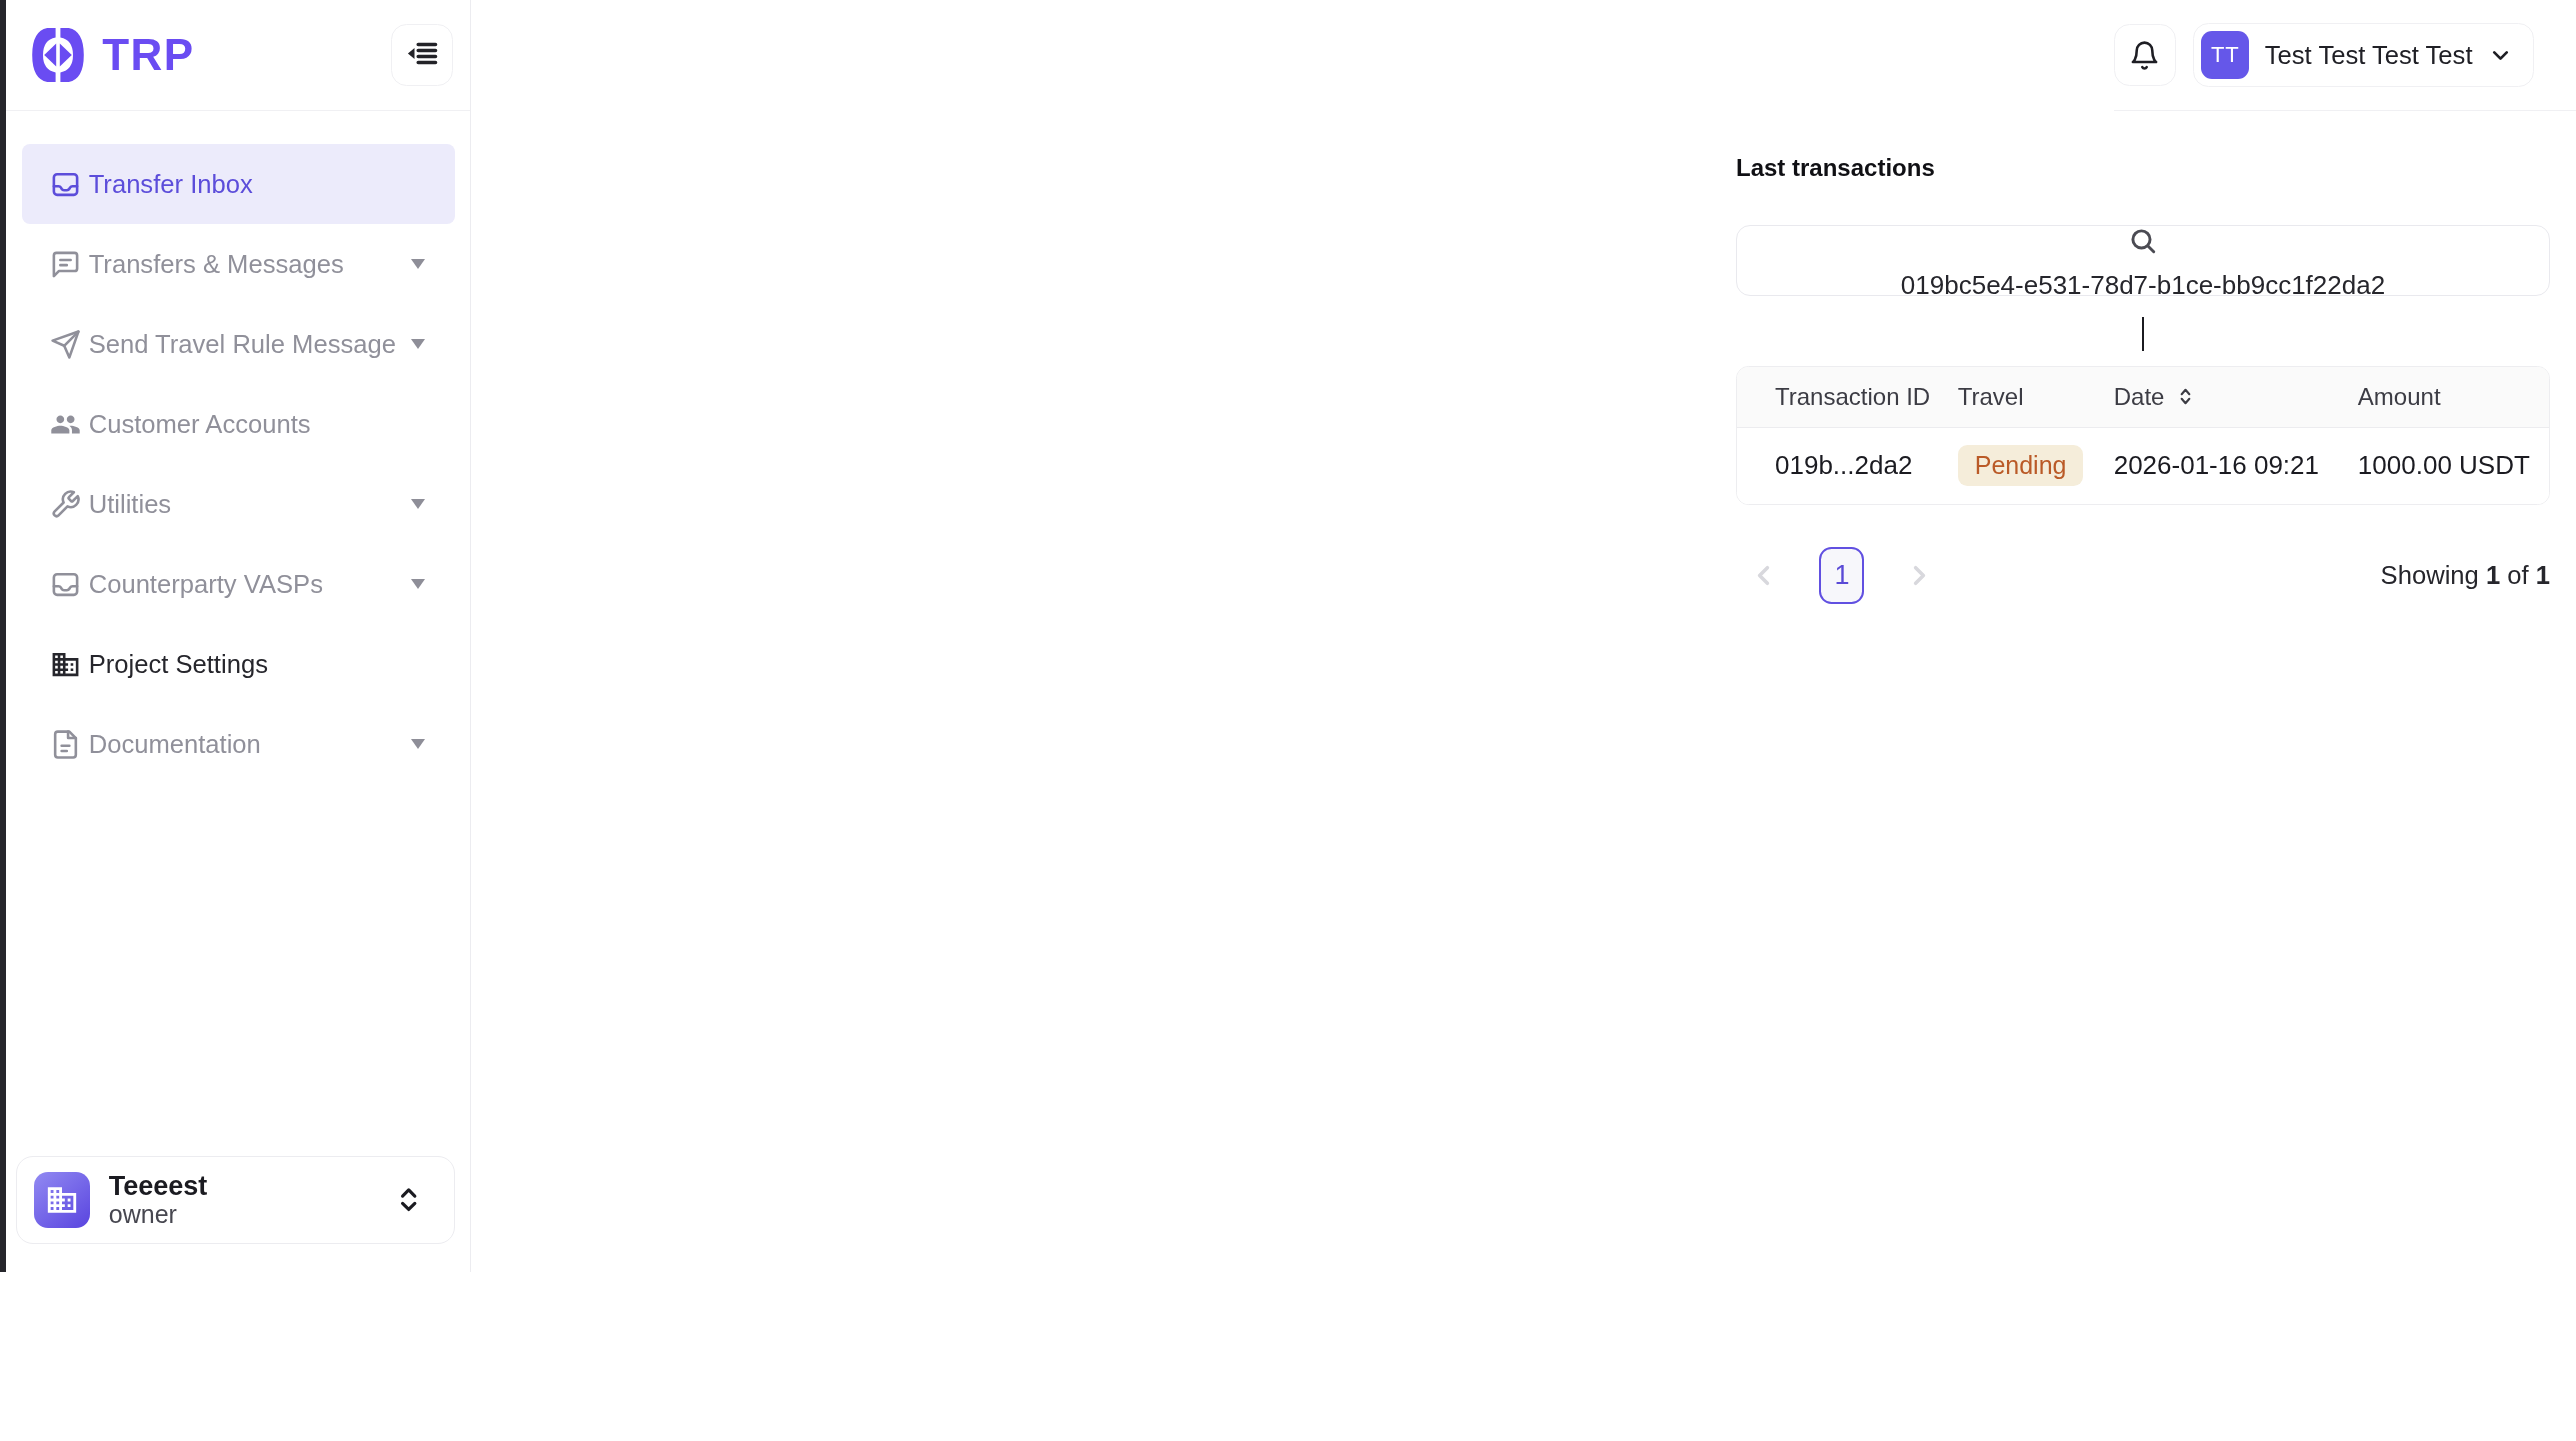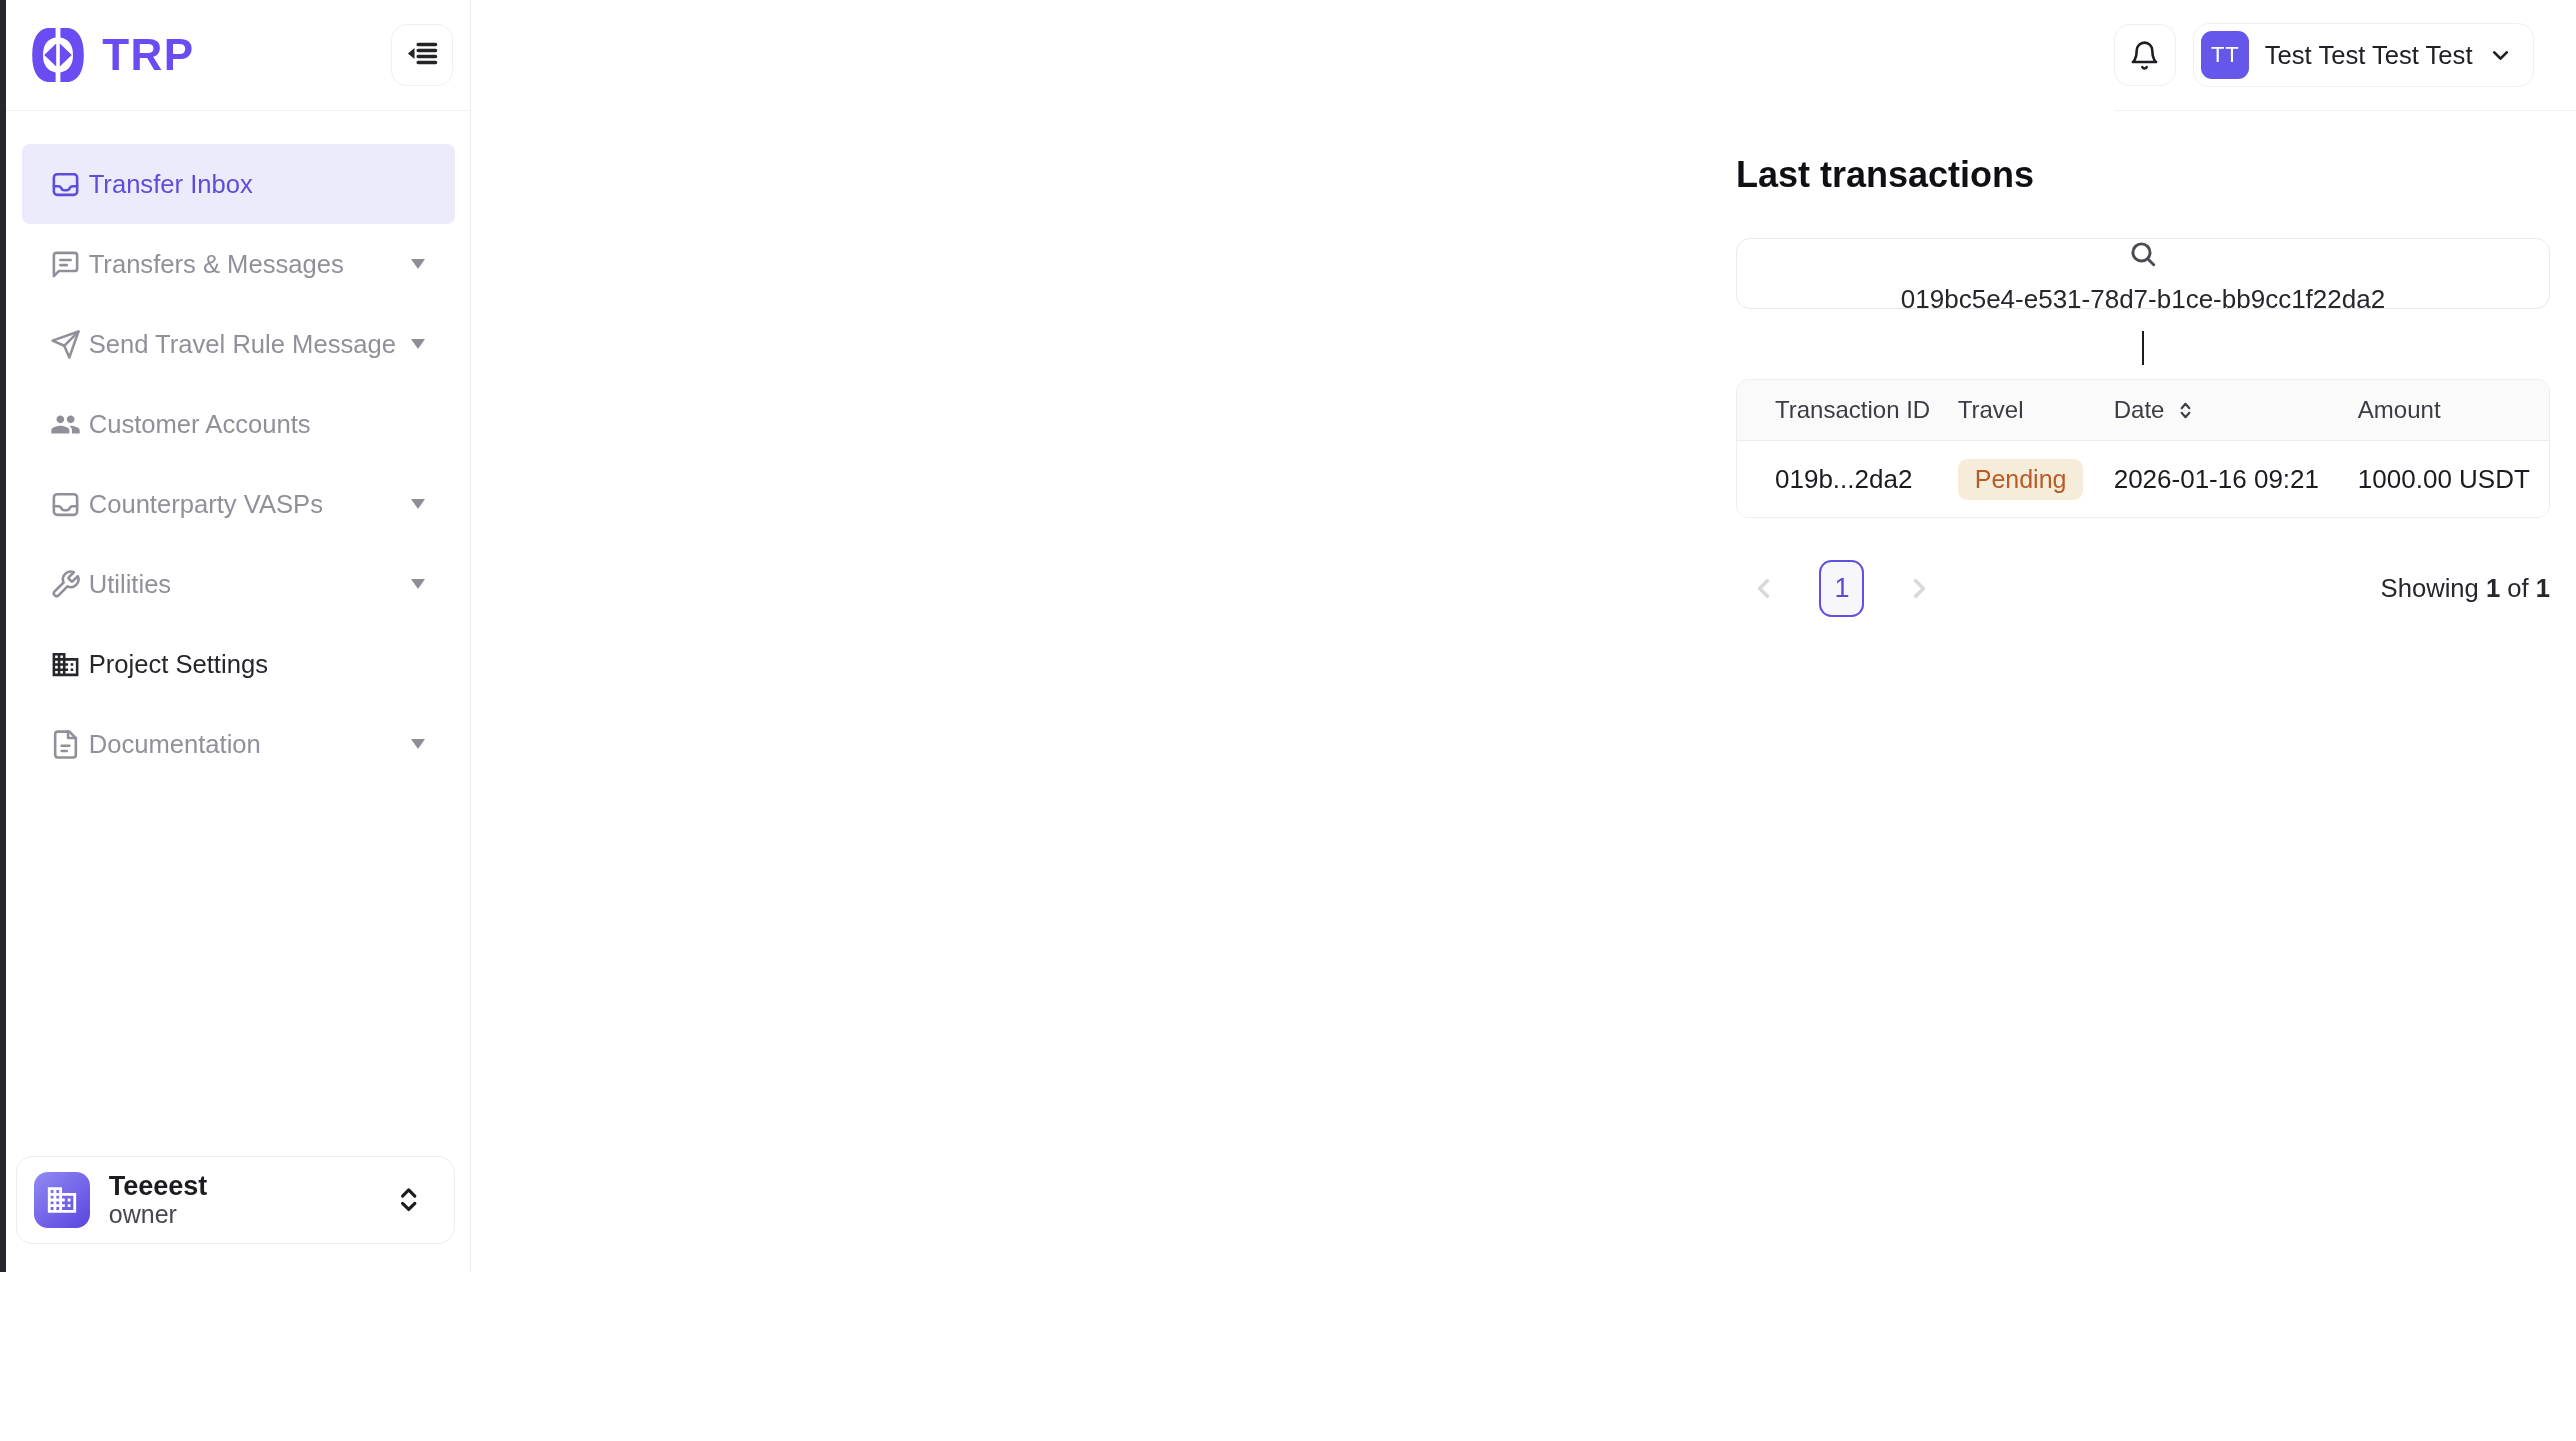--- a/index.html
+++ b/index.html
@@ -57,21 +57,21 @@
   .user-btn { height:64px; border:1.5px solid #f0f0f3; border-radius:15.5px; background:#fff;
               display:flex; align-items:center; gap:15.5px; padding:0 20px 0 7.7px; }
   .avatar { width:48px; height:48px; border-radius:11px; background:var(--avatar,#6557e9); color:#fff;
             font-size:22px; font-weight:500; letter-spacing:0.8px;
             display:flex; align-items:center; justify-content:center; }
   .user-name { font-size:25.6px; color:#202026; font-weight:500; white-space:nowrap; }
   .user-chevron { color:#1e1e24; display:flex; }
   .user-chevron svg { width:25px; height:25px; }
 
   .content { padding:43px 26px 0 37px; }
-  .page-title { font-size:36px; font-weight:800; color:#101014; margin:0; line-height:1.15; }
+  .page-title { font-size:24px; font-weight:800; color:#101014; margin:0; line-height:1.15; }
 
   .search { margin-top:43px; width:814px; height:71px; border:1.5px solid #e9e9ee; border-radius:14px;
             display:flex; align-items:center; padding:0 22px; gap:15.5px; background:#fff;flex-direction:column; }
   .search svg { width:29.4px; height:29.4px; color:#4b4b53; flex:none; }
   .search-text { font-size:26px; color:#26262c; white-space:nowrap; }
   .caret { width:2.3px; height:34px; background:#1b1b20; flex:none; }
 
   .table { margin-top:70px; border:0.8px solid #ededf0; border-radius:12.4px; overflow:hidden; background:#fff; }
   .thead, .trow { display:grid; grid-template-columns:716fr 506fr 792fr 620fr; align-items:center; }
   .thead { background:#fafafa; height:60px; font-size:24px; color:#3c3c44; font-weight:500; }
@@ -148,32 +148,32 @@
 
       <div class="nav-item">
         <svg viewBox="0 0 24 24" fill="currentColor">
           <path d="M16 11c1.66 0 2.99-1.34 2.99-3S17.66 5 16 5c-1.66 0-3 1.34-3 3s1.34 3 3 3zm-8 0c1.66 0 2.99-1.34 2.99-3S9.66 5 8 5C6.34 5 5 6.34 5 8s1.34 3 3 3zm0 2c-2.33 0-7 1.17-7 3.5V19h14v-2.5c0-2.33-4.67-3.5-7-3.5zm8 0c-.29 0-.62.02-.97.05 1.16.84 1.97 1.97 1.97 3.45V19h6v-2.5c0-2.33-4.67-3.5-7-3.5z"></path>
         </svg>
         <span class="nav-label">Customer Accounts</span>
       </div>
 
       <div class="nav-item">
         <svg viewBox="0 0 24 24" fill="none" stroke="currentColor" stroke-width="2" stroke-linecap="round" stroke-linejoin="round">
+          <path d="M14.7 6.3a1 1 0 0 0 0 1.4l1.6 1.6a1 1 0 0 0 1.4 0l3.77-3.77a6 6 0 0 1-7.94 7.94l-6.91 6.91a2.12 2.12 0 0 1-3-3l6.91-6.91a6 6 0 0 1 7.94-7.94l-3.76 3.76z"></path>
+        </svg>
+        <span class="nav-label">Utilities</span>
+        <span class="tri"></span>
+      </div>
+
+      <div class="nav-item">
+        <svg viewBox="0 0 24 24" fill="none" stroke="currentColor" stroke-width="2" stroke-linecap="round" stroke-linejoin="round">
           <rect x="3" y="4" width="18" height="16" rx="2.5"></rect>
           <path d="M3 13.3h3.6c.8 0 1.5.4 1.9 1.1l.5.9c.4.7 1.1 1.1 1.9 1.1h2.2c.8 0 1.5-.4 1.9-1.1l.5-.9c.4-.7 1.1-1.1 1.9-1.1H21"></path>
         </svg>
         <span class="nav-label">Counterparty VASPs</span>
-        <span class="tri"></span>
-      </div>
-
-      <div class="nav-item">
-        <svg viewBox="0 0 24 24" fill="none" stroke="currentColor" stroke-width="2" stroke-linecap="round" stroke-linejoin="round">
-          <path d="M14.7 6.3a1 1 0 0 0 0 1.4l1.6 1.6a1 1 0 0 0 1.4 0l3.77-3.77a6 6 0 0 1-7.94 7.94l-6.91 6.91a2.12 2.12 0 0 1-3-3l6.91-6.91a6 6 0 0 1 7.94-7.94l-3.76 3.76z"></path>
-        </svg>
-        <span class="nav-label">Utilities</span>
         <span class="tri"></span>
       </div>
 
       <div class="nav-item dark">
         <svg viewBox="0 0 24 24" fill="currentColor">
           <path d="M12 7V3H2v18h20V7H12zM6 19H4v-2h2v2zm0-4H4v-2h2v2zm0-4H4V9h2v2zm0-4H4V5h2v2zm4 12H8v-2h2v2zm0-4H8v-2h2v2zm0-4H8V9h2v2zm0-4H8V5h2v2zm10 12h-8v-2h2v-2h-2v-2h2v-2h-2V9h8v10zm-2-8h-2v2h2v-2zm0 4h-2v2h2v-2z"></path>
         </svg>
         <span class="nav-label">Project Settings</span>
       </div>
 

